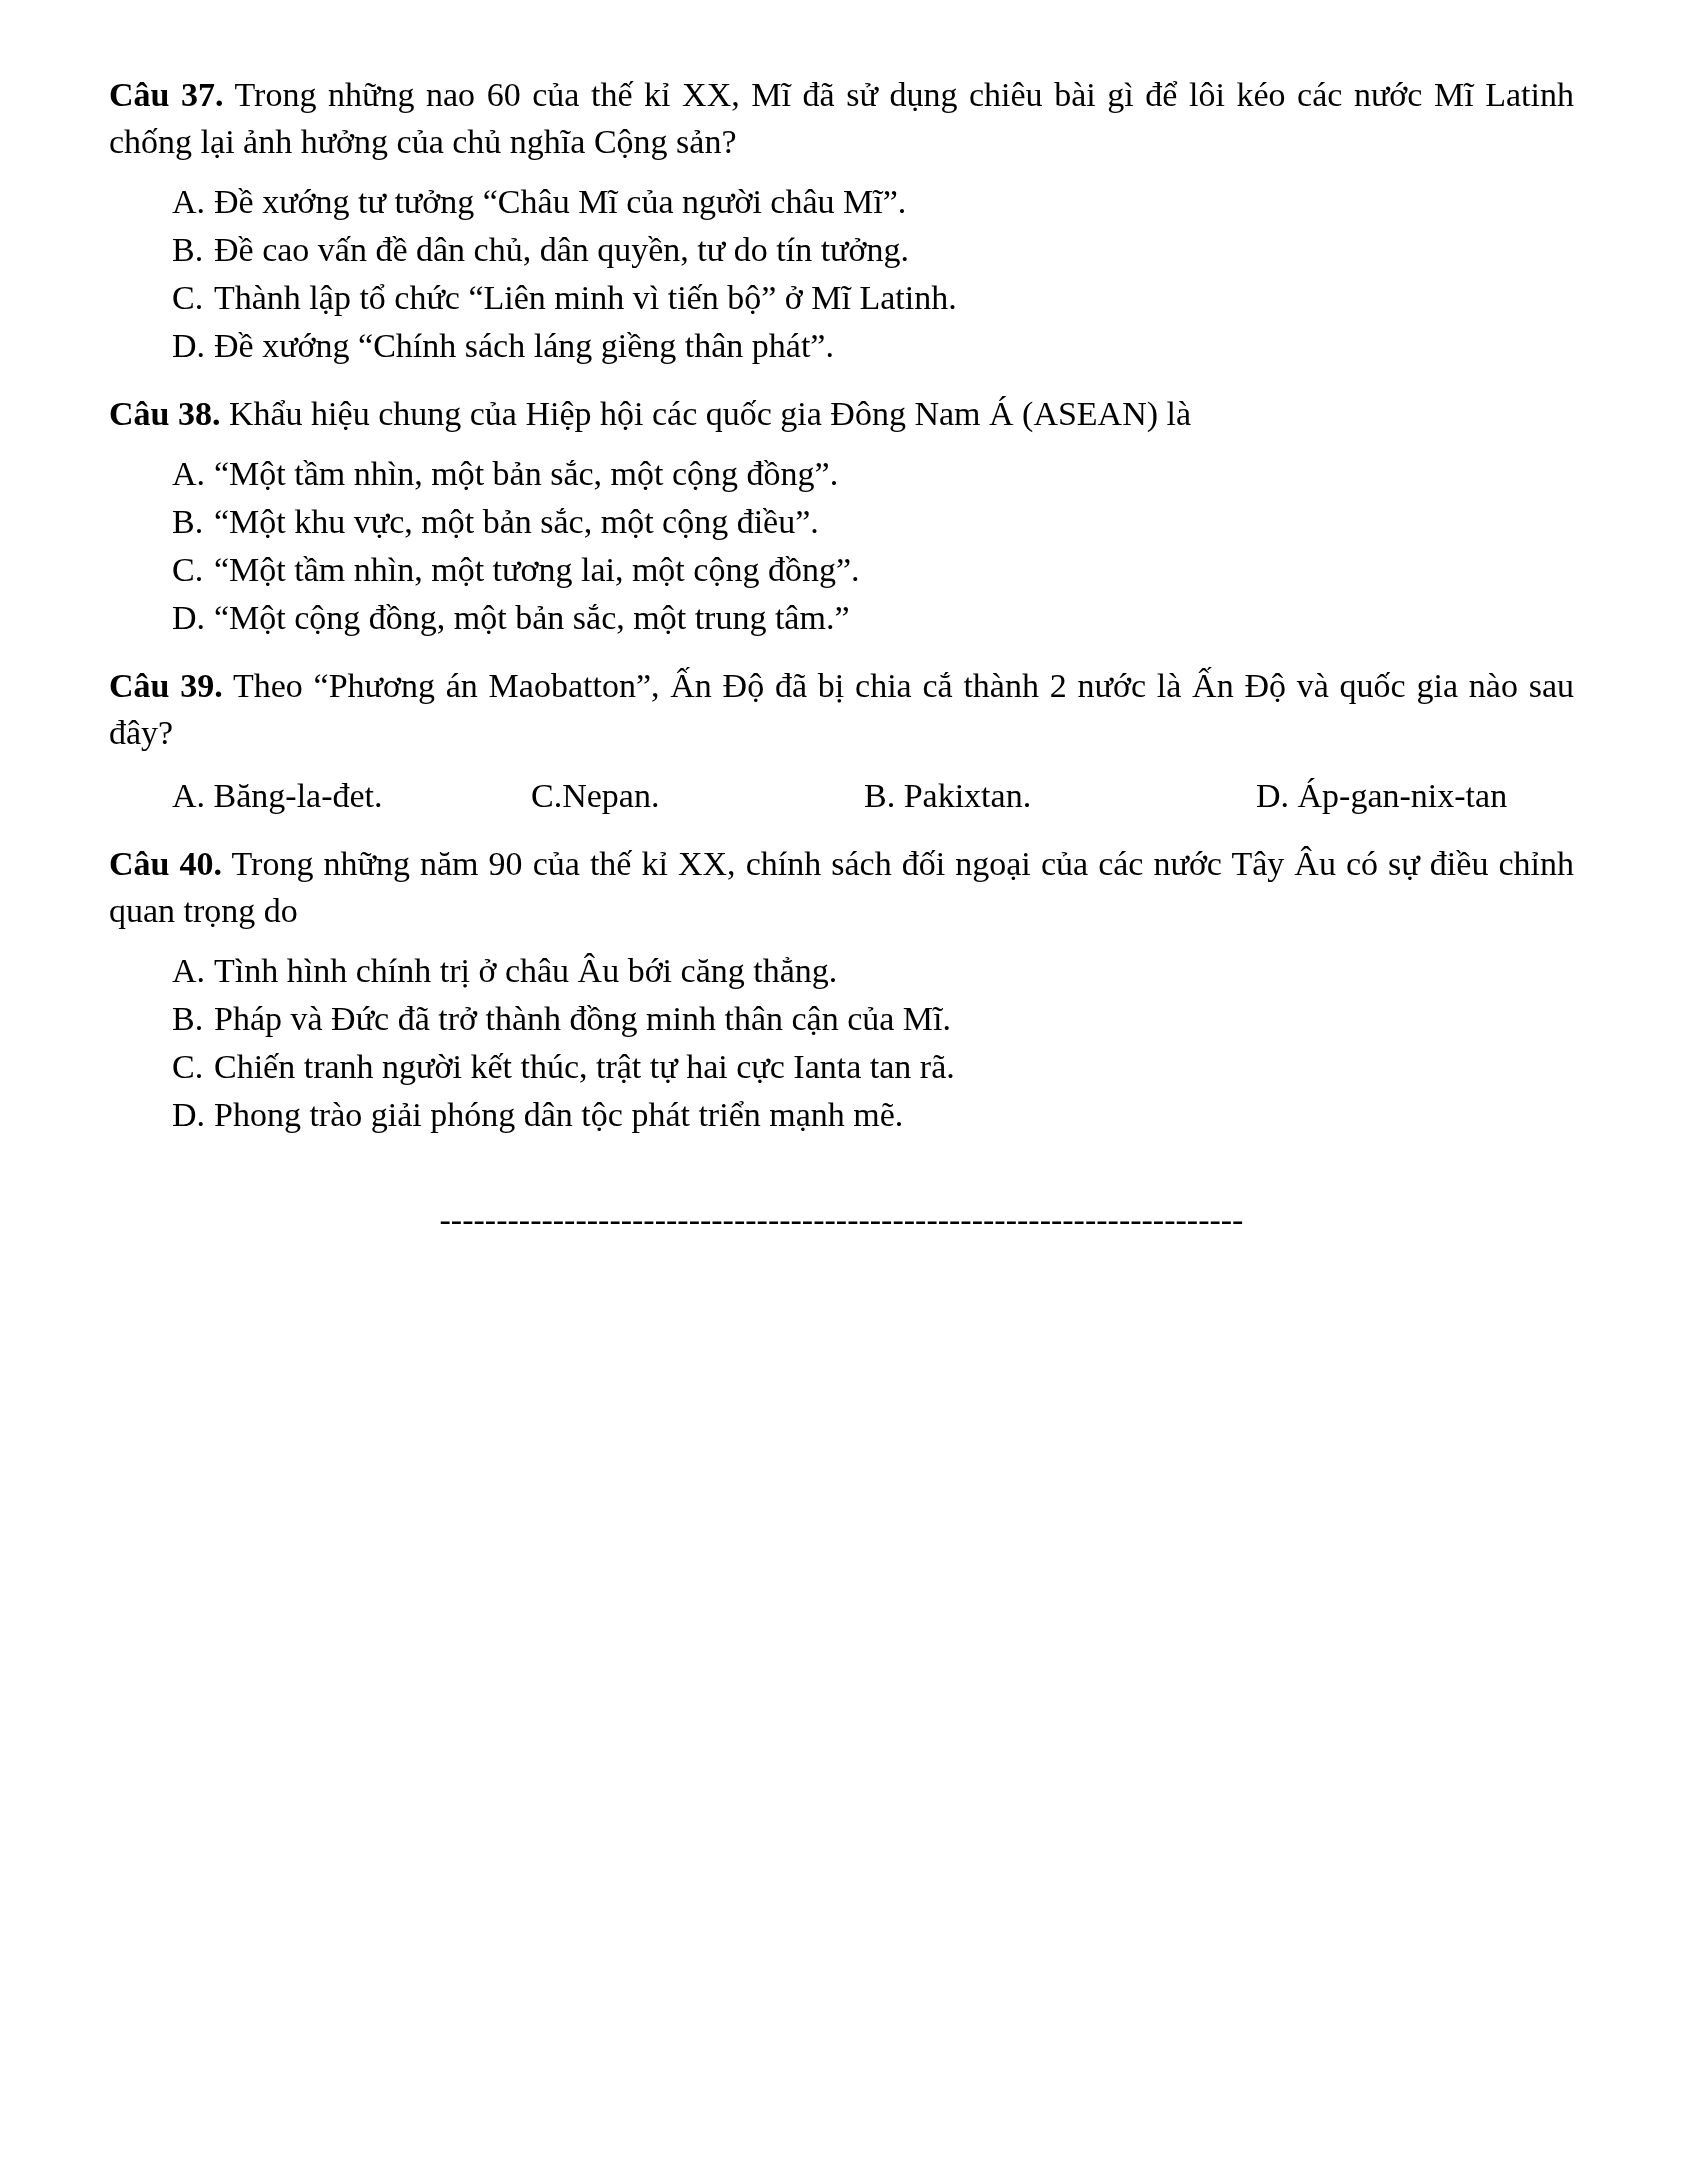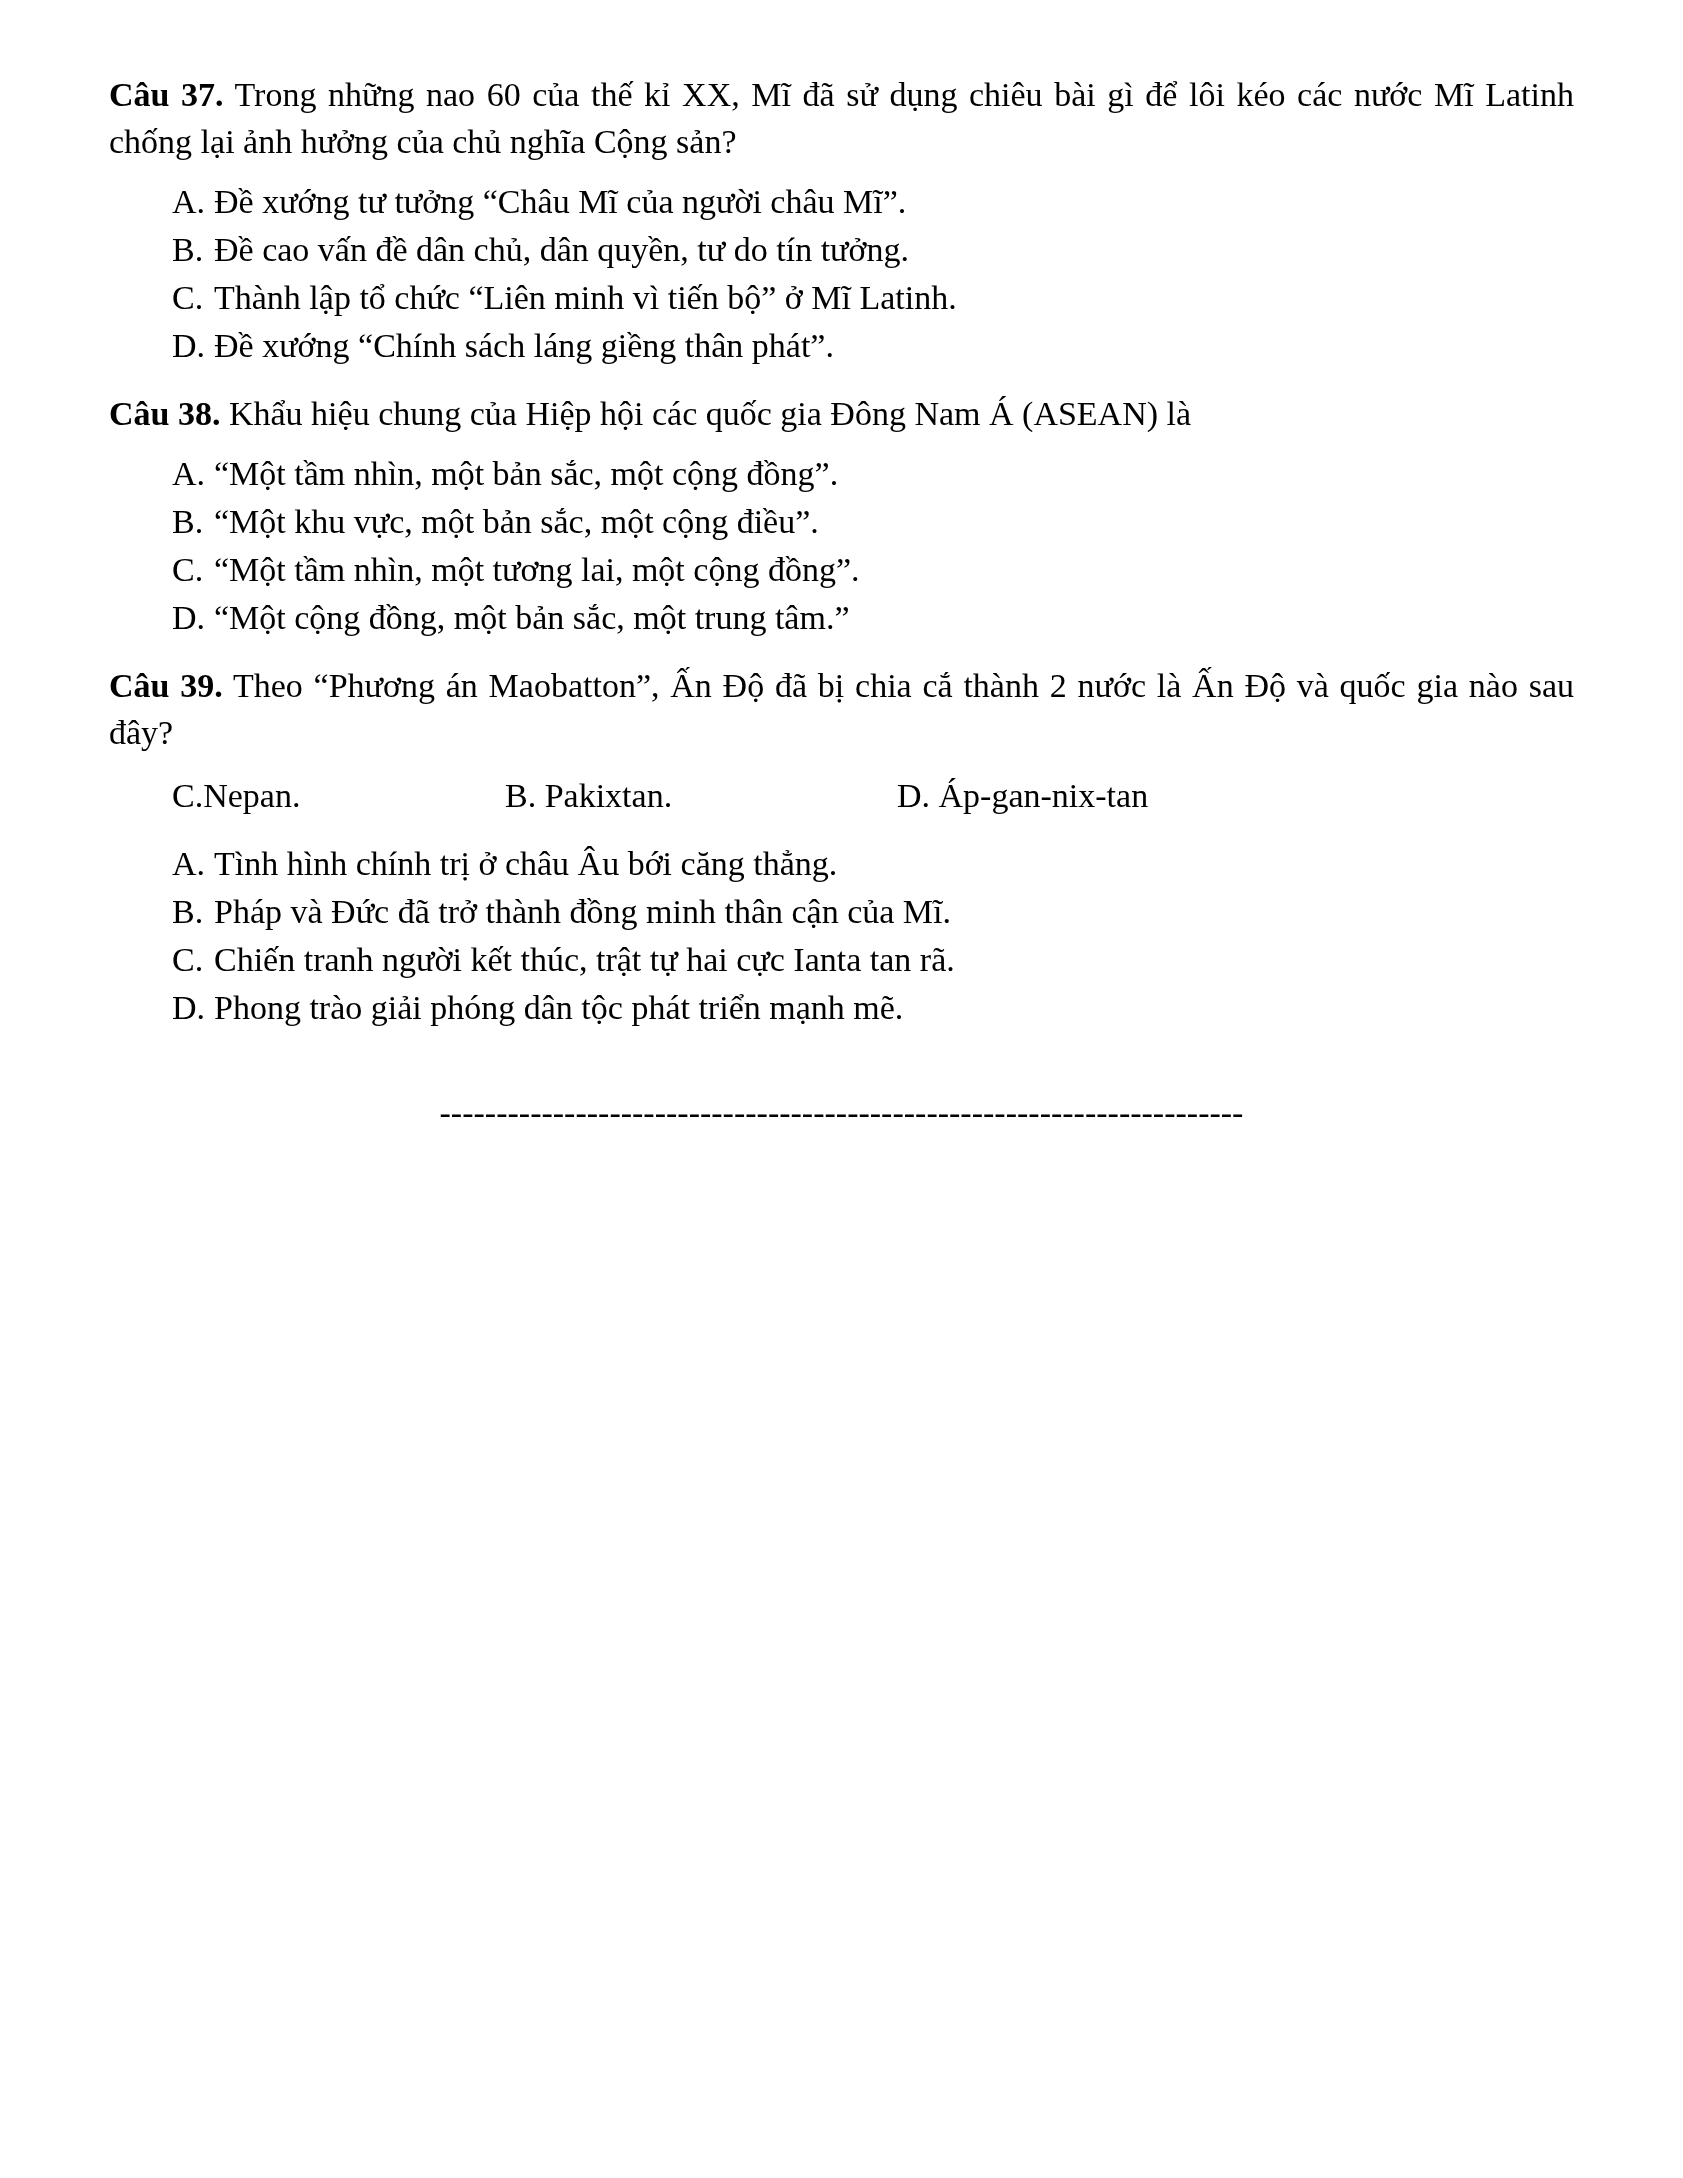--- a/index.html
+++ b/index.html
@@ -109,27 +109,29 @@
       <div class="option">
         <span class="olabel">D.</span>
         <span class="otext">“Một cộng đồng, một bản sắc, một trung tâm.”</span>
       </div>
     </div>
   </div>
 
   <div class="question">
     <p class="stem"><span class="qlabel">Câu 39.</span> <span>Theo “Phương án Maobatton”, Ấn Độ đã bị chia cắ thành 2 nước là Ấn Độ và quốc gia nào sau đây?</span></p>
     <div class="options-inline">
+      <span class="io io-a">A. Băng-la-đet.</span>
       <span class="io io-c">C.Nepan.</span>
       <span class="io io-b">B. Pakixtan.</span>
       <span class="io io-d">D. Áp-gan-nix-tan</span>
     </div>
   </div>
 
   <div class="question">
+    <p class="stem"><span class="qlabel">Câu 40.</span> <span>Trong những năm 90 của thế kỉ XX, chính sách đối ngoại của các nước Tây Âu có sự điều chỉnh quan trọng do</span></p>
     <div class="options">
       <div class="option">
         <span class="olabel">A.</span>
         <span class="otext">Tình hình chính trị ở châu Âu bới căng thẳng.</span>
       </div>
       <div class="option">
         <span class="olabel">B.</span>
         <span class="otext">Pháp và Đức đã trở thành đồng minh thân cận của Mĩ.</span>
       </div>
       <div class="option">

